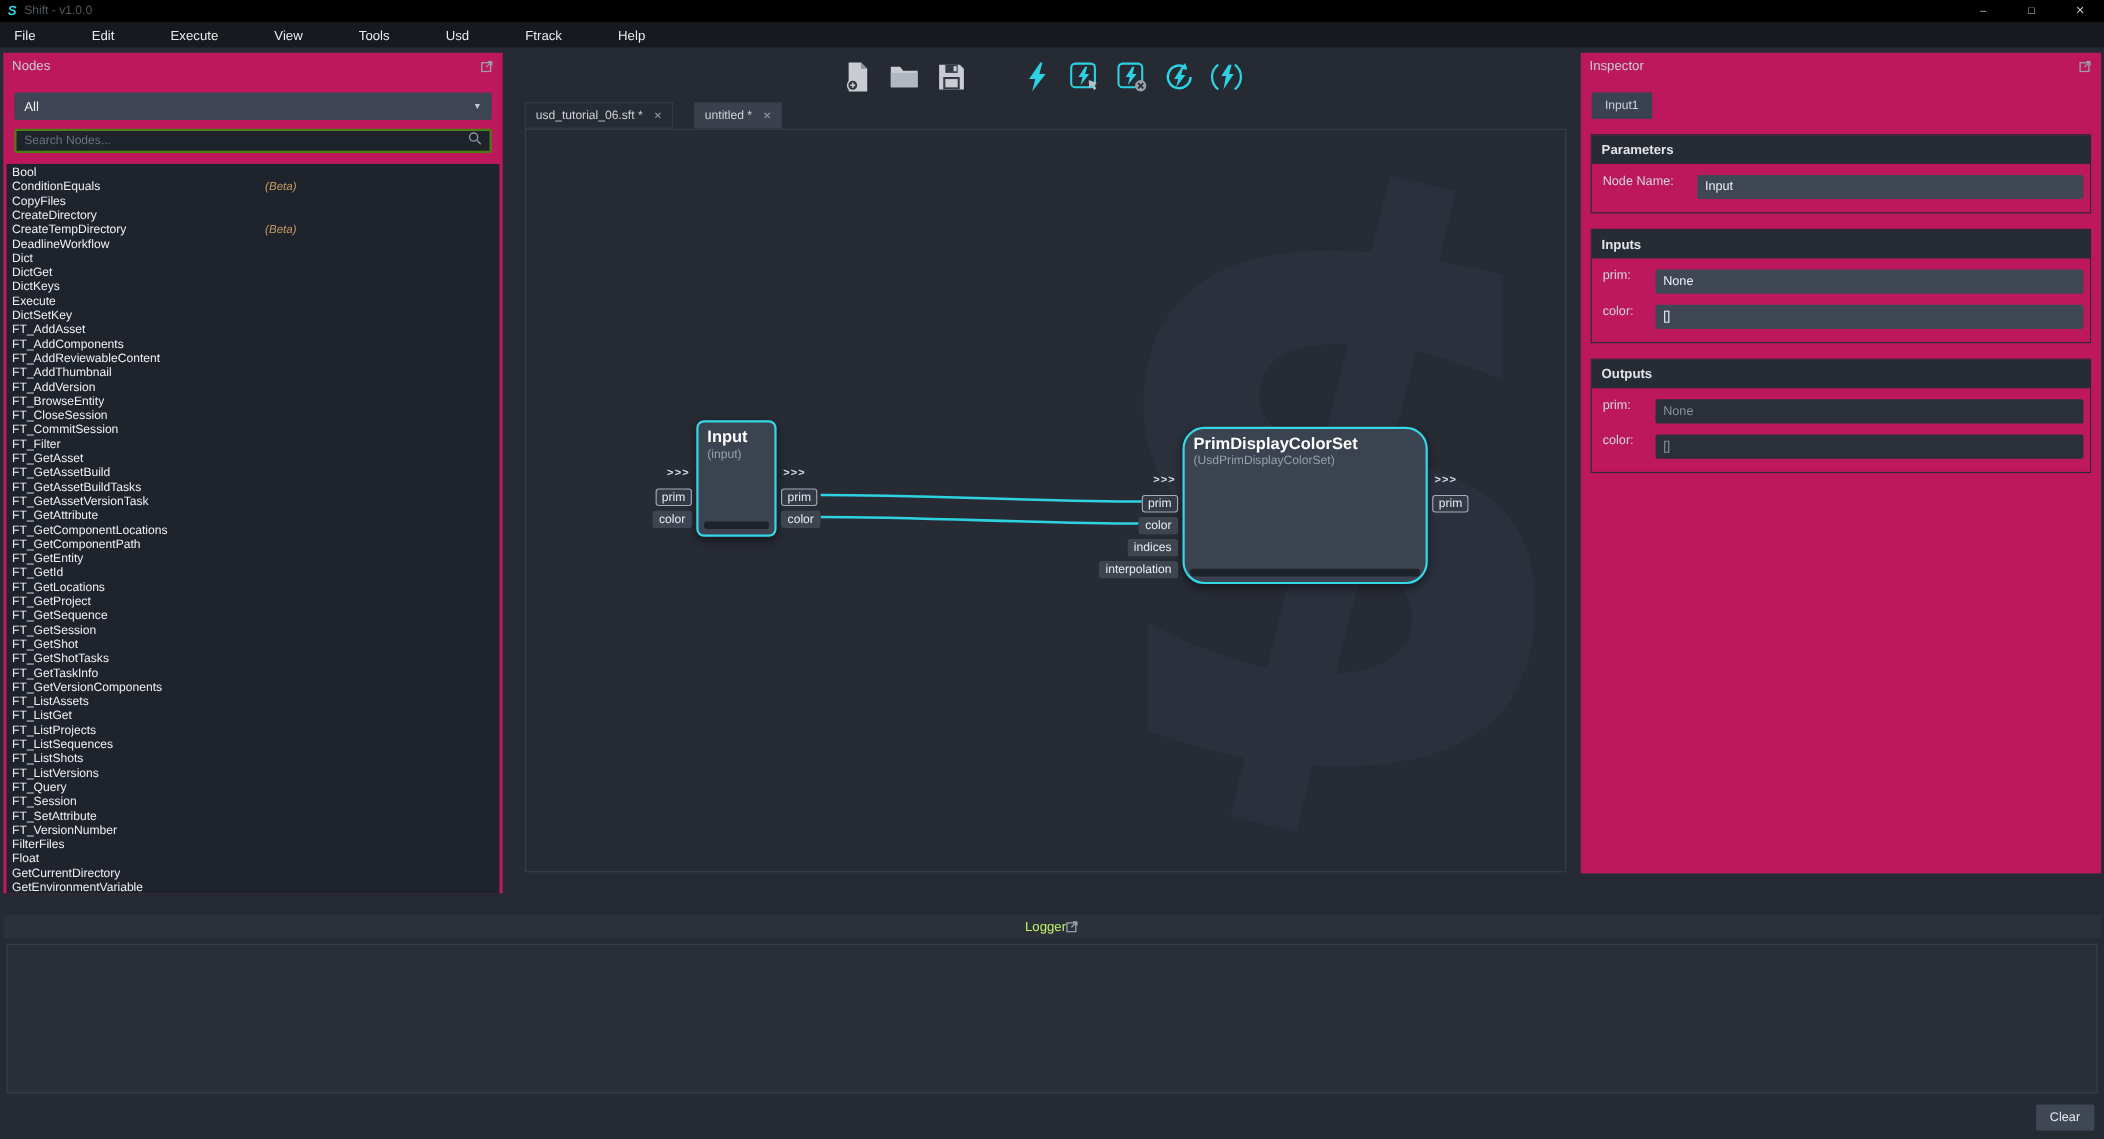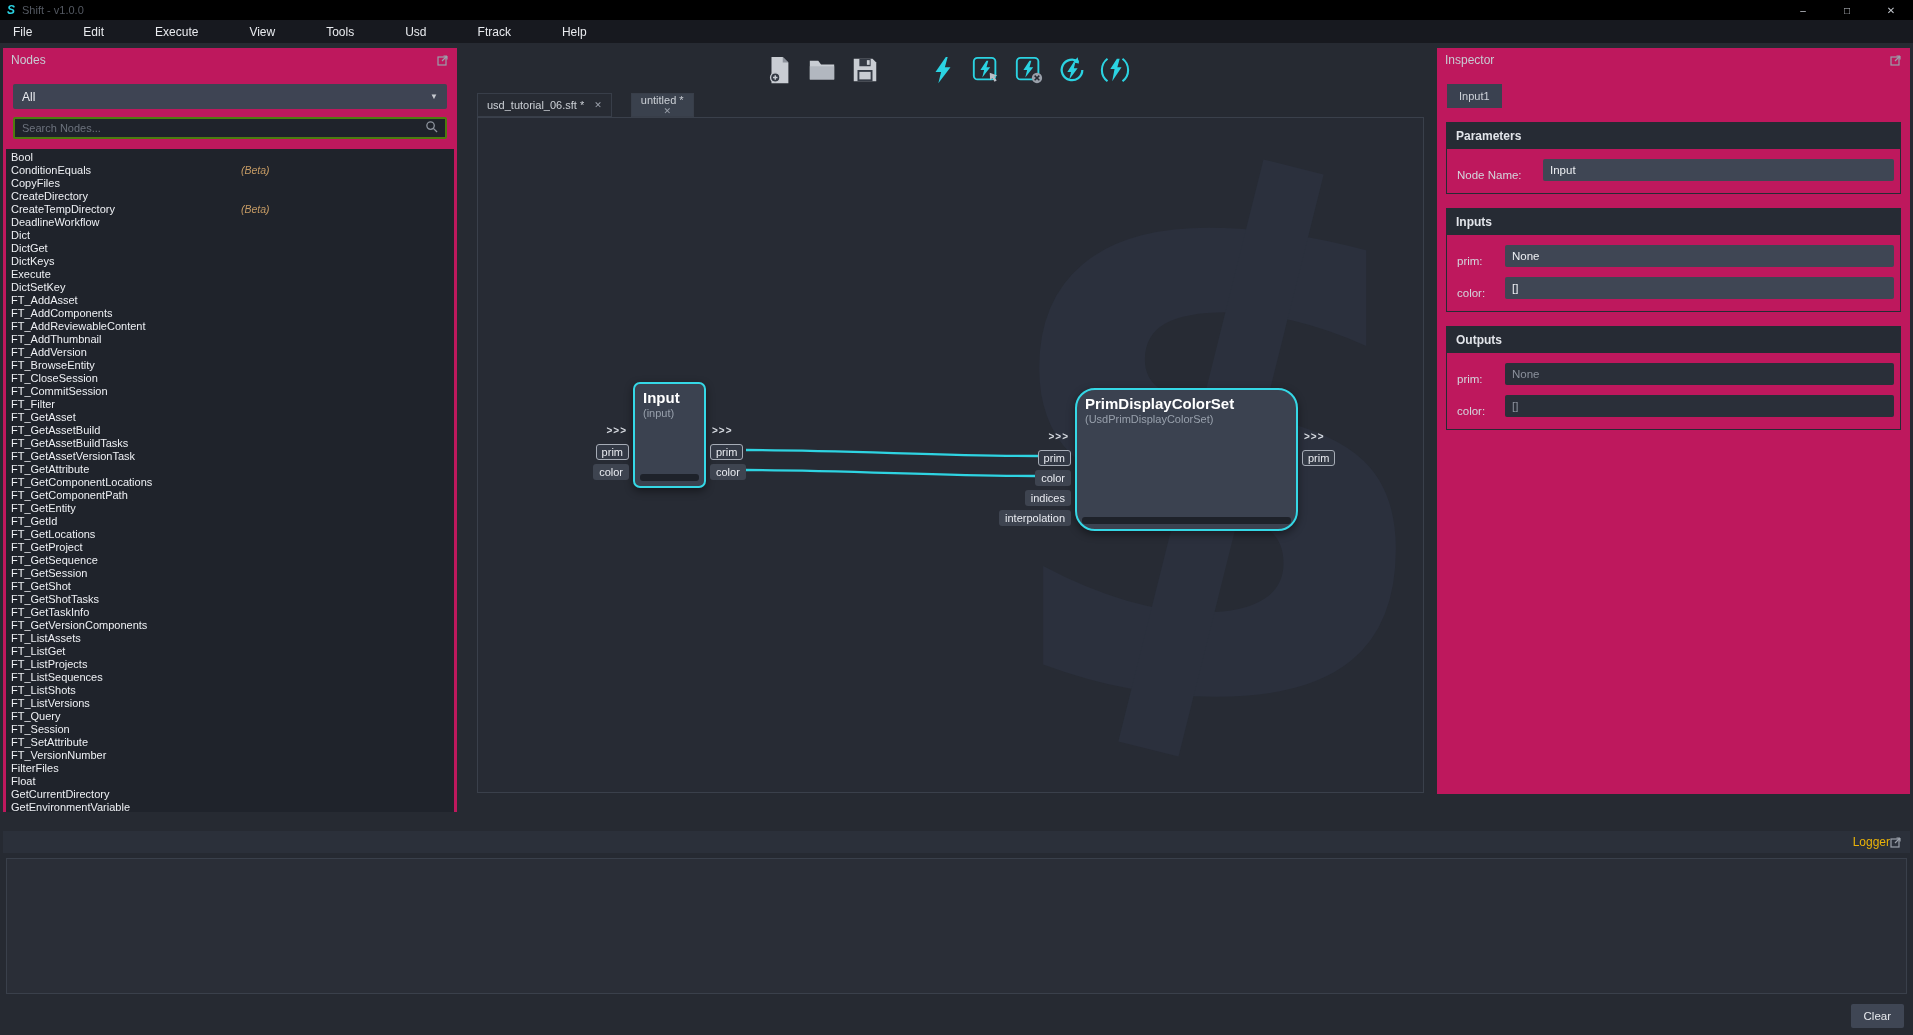--- a/index.html
+++ b/index.html
@@ -65,21 +65,21 @@
   
   .center { position:absolute; left:462px; top:48px; width:970px; height:745px; }
   .toolbar { height:44px; display:flex; align-items:center; justify-content:center; gap:9px; padding-top:4px; }
   .tb-btn { width:34px; height:34px; display:flex; align-items:center; justify-content:center; }
   .tb-sep { width:26px; height:1px; }
   .tabbar { height:25px; display:flex; gap:19px; padding-left:15px; align-items:flex-end; }
   .tab {
     height:24px; display:flex; align-items:center; padding:0 9px;
     background:#272b33; border:1px solid #383e49; font-size:11px; color:#ccd0d6;
   }
-  .tab.active { background:#3a414d;flex-direction:column; }
+  .tab.active { background:#3a414d; }
   .tab-close { margin-left:10px; font-size:9px; color:#9ba1ab; }
   .canvas {
     position:absolute; left:15px; top:69px; width:947px; height:676px;
     background:#272b34; border:1px solid #3a404b;
   }
   .watermark, .wires { position:absolute; left:0; top:0; pointer-events:none; }
 
   
   .gnode {
     position:absolute; background:#3b4250; border:2px solid #35d8e6; border-radius:7px;
@@ -103,35 +103,35 @@
 
   
   .inspector-panel { left:1437px; top:48px; width:473px; height:746px; }
   .insp-tab {
     display:inline-block; margin:12px 0 0 10px; padding:0 12px; height:24px; line-height:24px;
     background:#3a4150; font-size:11px; color:#ced2d9;
   }
   .isection { margin:14px 9px 0 9px; border:1px solid #262b34; }
   .isection-header { background:#262b34; padding:6px 9px; font-size:12px; font-weight:bold; color:#e2e5ea; }
   .irows { padding:10px 6px 2px 10px; }
-  .irow { display:flex; align-items:flex-end; margin-bottom:10px; }
+  .irow { display:flex; align-items:flex-start; margin-bottom:10px; }
   .ilabel { font-size:11.5px; color:#d3d7dd; }
   .isection-parameters .ilabel { width:86px; }
   .isection-inputs .ilabel, .isection-outputs .ilabel { width:48px; }
   .ifield {
     flex:1; height:22px; line-height:22px; background:#3f4654; border-radius:2px;
     font-size:11.5px; color:#edeff3; padding:0 7px; overflow:hidden; white-space:nowrap;
   }
   .ifield.readonly { background:#2a2f39; color:#8b919c; }
 
   
   .logger-header {
     position:absolute; left:3px; top:831px; width:1907px; height:22px; background:#2b303a;
-    display:flex; align-items:center; justify-content:flex-end; padding:0 8px;
-    font-size:12px; color:#eab308;
+    display:flex; align-items:center; justify-content:center; padding:0 8px;
+    font-size:12px; color:#bef264;
   }
   .logger-box {
     position:absolute; left:6px; top:858px; width:1901px; height:136px;
     background:#2a2e37; border:1px solid #3a404b;
   }
   .clear-btn {
     position:absolute; right:9px; top:1004px; height:24px; padding:0 13px;
     background:#3f4654; border:none; border-radius:2px;
     font-family:"Liberation Sans", sans-serif; font-size:11.5px; color:#e8eaee;
   }

